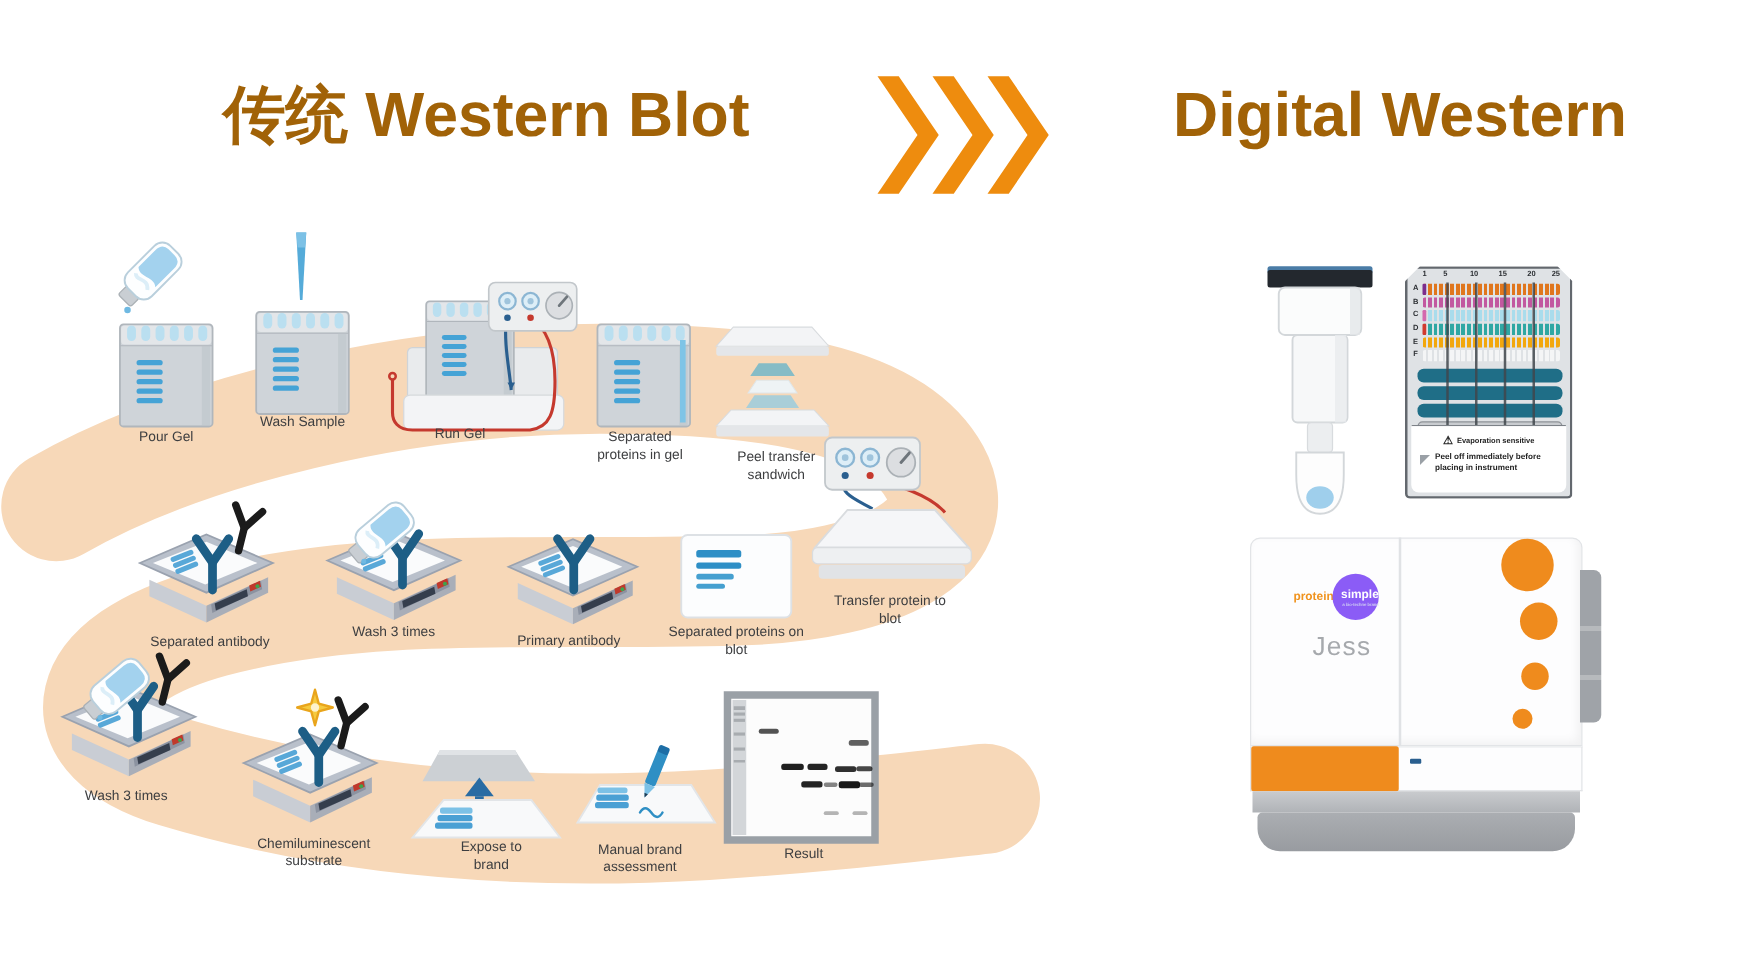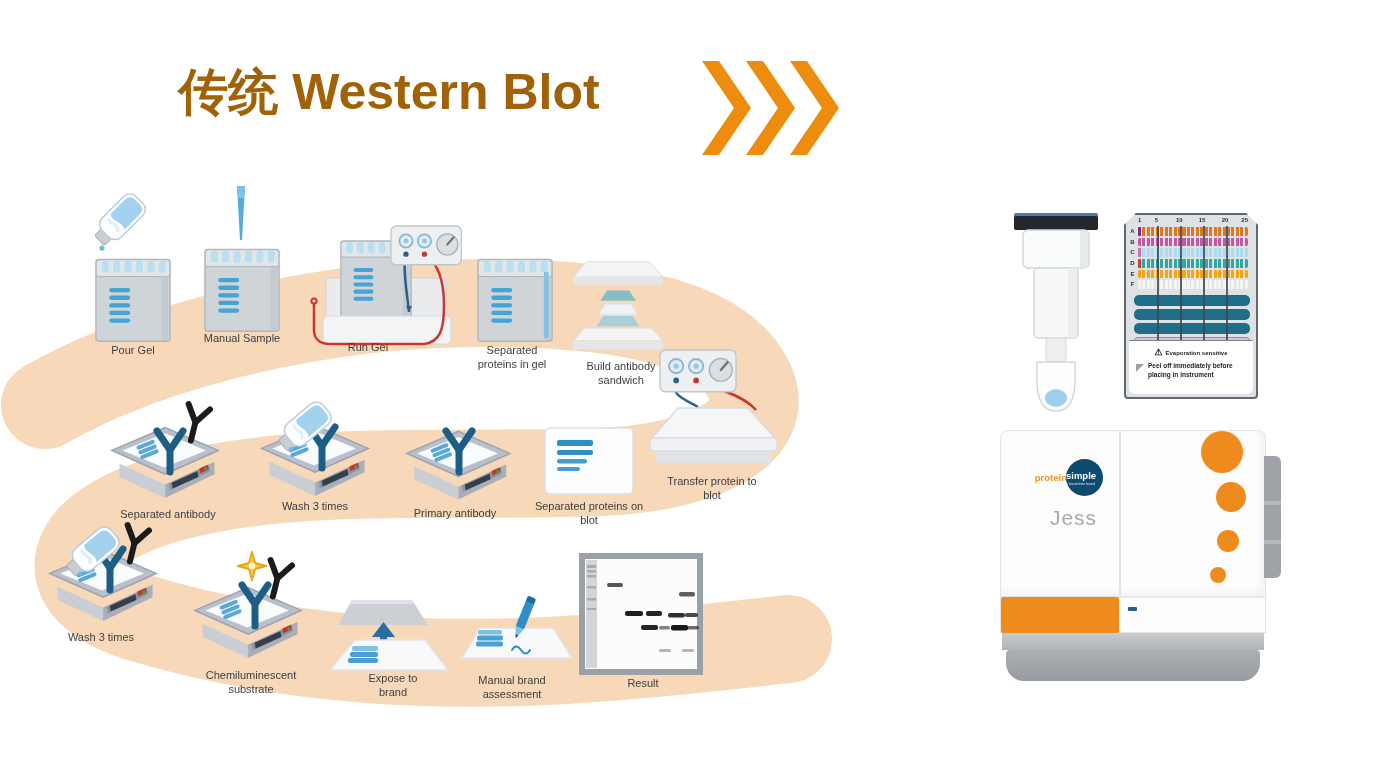--- a/index.html
+++ b/index.html
@@ -35,21 +35,21 @@
   .warn-line{display:flex;justify-content:center;align-items:center;gap:3px;margin-top:7px;font-size:6px;font-weight:bold;color:#1e1e1e;}
   .warn-tri{font-size:9px;line-height:1;color:#1e1e1e;}
   .peel-line{display:flex;gap:4px;margin:5px 6px 0 7px;font-size:6.5px;font-weight:bold;color:#1e1e1e;line-height:1.35;align-items:flex-start;text-align:left;}
   .flag-icon{flex:0 0 auto;width:0;height:0;border-left:8px solid #9aa0a6;border-bottom:8px solid transparent;margin-top:2px;}
 
   
   .jess{position:absolute;left:1000px;top:430px;width:282px;height:252px;}
   .jess-body{position:absolute;left:0;top:0;width:266px;height:167px;background:#fdfdfe;border:1.5px solid #e2e4e7;box-sizing:border-box;border-radius:8px 8px 0 0;box-shadow:inset -3px -3px 8px rgba(0,0,0,.05);}
   .jess-divider{position:absolute;left:119px;top:0;width:2px;height:167px;background:#e0e2e5;}
   .jess-left{position:absolute;left:0;top:0;width:129px;height:167px;}
-  .logo-circle{position:absolute;left:66px;top:29px;width:37px;height:37px;border-radius:50%;background:#0c4a6e;color:#ffffff;text-align:left;}
+  .logo-circle{position:absolute;left:66px;top:29px;width:37px;height:37px;border-radius:50%;background:#8b5cf6;color:#ffffff;text-align:right;}
   .brand-simple{display:block;font-size:9.5px;font-weight:bold;margin-top:12px;line-height:1;}
   .brand-tag{display:block;font-size:3.5px;margin-top:2px;color:#dde6f2;line-height:1;}
   .brand-protein{position:absolute;left:0;top:42px;width:67px;text-align:right;font-size:9.5px;font-weight:bold;color:#f0931e;}
   .jess-model{position:absolute;left:14px;top:76px;width:119px;text-align:center;font-size:21px;color:#a6a9ad;letter-spacing:1px;}
   .jc{position:absolute;border-radius:50%;background:#ef8b1d;}
   .jc1{left:201px;top:1px;width:42px;height:42px;}
   .jc2{left:216px;top:52px;width:30px;height:30px;}
   .jc3{left:217px;top:100px;width:22px;height:22px;}
   .jc4{left:210px;top:137px;width:16px;height:16px;}
   .jess-side{position:absolute;left:264px;top:26px;width:17px;height:122px;border-radius:0 6px 6px 0;background:linear-gradient(#9fa3a8 0 37%,#b7babd 37% 40%,#9fa3a8 40% 69%,#b7babd 69% 72%,#9fa3a8 72%);}
@@ -65,20 +65,21 @@
 <div class="page">
 
   <div class="title title-left">传统 Western Blot</div>
   <svg class="abs chevrons" width="140" height="100" viewBox="0 0 140 100">
     <g fill="#ee8c0e">
       <polygon points="2,3 19,3 51,50 19,97 2,97 34,50"></polygon>
       <polygon points="46,3 63,3 95,50 63,97 46,97 78,50"></polygon>
       <polygon points="90,3 107,3 139,50 107,97 90,97 122,50"></polygon>
     </g>
   </svg>
+  <div class="title title-right">Digital Western</div>
 
   <svg class="abs" style="left:0;top:0;" width="1398" height="775" viewBox="0 0 1398 775">
     <defs>
       <g id="cassette">
         <rect x="1" y="10" width="78" height="86" rx="3" fill="#cfd4d9" stroke="#b0b6bc" stroke-width="1.5"></rect>
         <rect x="2" y="11" width="76" height="16" rx="3" fill="#e3e6e9"></rect>
         <g fill="#badff0">
           <rect x="7" y="11" width="7.5" height="13" rx="3.7"></rect>
             <rect x="19" y="11" width="7.5" height="13" rx="3.7"></rect>
           <rect x="31" y="11" width="7.5" height="13" rx="3.7"></rect>
@@ -296,24 +297,24 @@
       <rect x="24" y="58" width="44" height="70" rx="4" fill="#f7f8f9" stroke="#d3d7da" stroke-width="1.5"></rect>
       <rect x="36" y="128" width="20" height="24" rx="3" fill="#eceef0" stroke="#d8dbde"></rect>
       <path d="M27,152 h38 v18 q0,31 -19,31 q-19,0 -19,-31 z" fill="#fdfdfd" stroke="#d3d7da" stroke-width="1.5"></path>
       <ellipse cx="46" cy="188" rx="11" ry="9" fill="#9fcfec"></ellipse>
       <rect x="70" y="20" width="8" height="38" fill="#e3e6e9" opacity="0.8"></rect>
       <rect x="58" y="58" width="9" height="70" fill="#e8ebed" opacity="0.8"></rect>
     </g>
   </svg>
 
   <div class="step-label" style="left:133px;top:344px;width:80px">Pour Gel</div>
-  <div class="step-label" style="left:242px;top:332px;width:90px">Manual Sample</div>
+  <div class="step-label" style="left:242px;top:332px;width:90px">Wash Sample</div>
   <div class="step-label" style="left:368px;top:341px;width:80px">Run Gel</div>
   <div class="step-label" style="left:512px;top:344px;width:92px">Separated proteins in gel</div>
-  <div class="step-label" style="left:621px;top:360px;width:92px">Build antibody sandwich</div>
+  <div class="step-label" style="left:621px;top:360px;width:92px">Peel transfer sandwich</div>
   <div class="step-label" style="left:712px;top:475px;width:104px">Transfer protein to blot</div>
   <div class="step-label" style="left:589px;top:500px;width:124px">Separated proteins on blot</div>
   <div class="step-label" style="left:455px;top:507px;width:110px">Primary antibody</div>
   <div class="step-label" style="left:315px;top:500px;width:90px">Wash 3 times</div>
   <div class="step-label" style="left:168px;top:508px;width:124px">Separated antibody</div>
   <div class="step-label" style="left:101px;top:631px;width:90px">Wash 3 times</div>
   <div class="step-label" style="left:251px;top:669px;width:118px">Chemiluminescent substrate</div>
   <div class="step-label" style="left:393px;top:672px;width:60px">Expose to brand</div>
   <div class="step-label" style="left:512px;top:674px;width:92px">Manual brand assessment</div>
   <div class="step-label" style="left:643px;top:677px;width:80px">Result</div>

